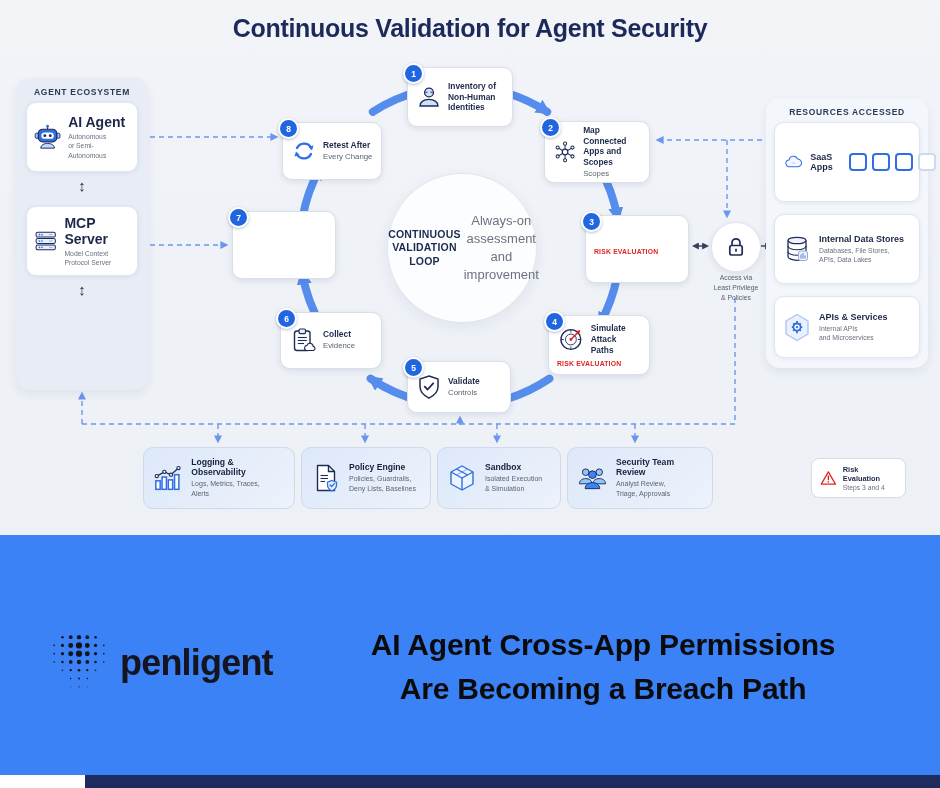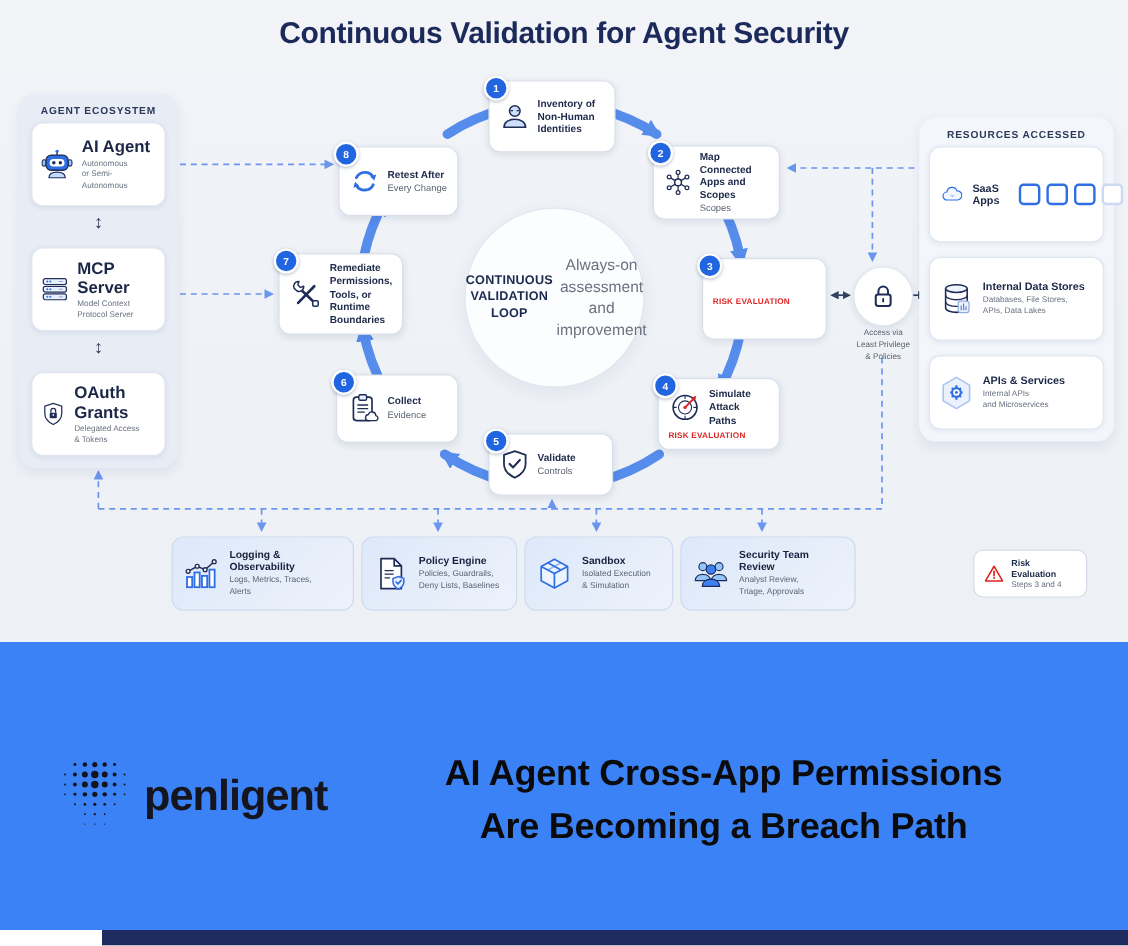--- a/index.html
+++ b/index.html
@@ -154,33 +154,20 @@
             <line x1="18" y1="21.6" x2="22" y2="21.6"></line>
           </g>
       </svg>
       <div class="tcol">
         <div class="ptitle">MCP Server</div>
         <div class="pdesc pre">Model Context
 Protocol Server</div>
       </div>
     </div>
     <div class="updown-arrow" style="top:204px;">↕</div>
-    <div class="pcard" style="left:10px;top:232px;width:112px;height:70px;">
-      <svg class="ic" width="28" height="28" viewBox="0 0 28 28">
-        <path d="M14 2l9.5 3.2v8.2c0 6.2-4.2 9.8-9.5 12.4C8.7 23.2 4.5 19.6 4.5 13.4V5.2z" fill="#fff" stroke="#1f2c57" stroke-width="1.4"></path>
-        <path d="M11.3 12.5v-2a2.7 2.7 0 0 1 5.4 0v2" fill="none" stroke="#1f2c57" stroke-width="1.4"></path>
-        <rect x="10" y="12.5" width="8" height="6.3" rx="1.2" fill="#1f2c57"></rect>
-        <circle cx="14" cy="15" r="1" fill="#fff"></circle>
-      </svg>
-      <div class="tcol">
-        <div class="ptitle">OAuth Grants</div>
-        <div class="pdesc pre">Delegated Access
-&amp; Tokens</div>
-      </div>
-    </div>
   </div>
 
   <div id="right-panel" class="panel">
     <div class="panel-header">RESOURCES ACCESSED</div>
     <div class="pcard" style="left:8px;top:24px;width:146px;height:80px;flex-direction:row;align-items:stretch;gap:0;padding:8px 10px;">
       <div style="display:flex;align-items:center;gap:8px;">
         <svg class="ic" width="26" height="22" viewBox="0 0 26 22">
           <path d="M6.5 18a5 5 0 0 1-.4-10A6.5 6.5 0 0 1 18.7 6.6 4.6 4.6 0 0 1 19.4 18z" fill="#f3f8ff" stroke="#2f6ee3" stroke-width="1.5"></path>
           <path d="M10.8 11.5l2.2 2.2 2.2-2.2" fill="none" stroke="#9bbcf2" stroke-width="1.4"></path>
         </svg>
@@ -362,35 +349,20 @@
       <div>
           <div class="stitle pre">Collect</div>
       <div class="ssub pre">Evidence</div>
         </div>
     </div>
 
   </div>
 
   <div class="step" style="left:232px;top:211px;width:104px;height:68px;">
     <div class="badge">7</div>
-    <div class="row">
-      <svg class="ic" width="28" height="28" viewBox="0 0 28 28">
-        <path d="M8 8.5 21.5 21.5" stroke="#1f2c57" stroke-width="2.2" stroke-linecap="round" fill="none"></path>
-        <path d="M21 7.5 7.5 21.5" stroke="#1f2c57" stroke-width="2.2" stroke-linecap="round" fill="none"></path>
-        <path d="M4.2 9.3a4 4 0 0 1 4-5.8l-1 2.8 2.2 2.2 2.8-1a4 4 0 0 1-5.6 4z" fill="#fff" stroke="#1f2c57" stroke-width="1.2" stroke-linejoin="round"></path>
-        <rect x="19.7" y="19.7" width="4.6" height="4.6" rx="1.2" fill="#fff" stroke="#1f2c57" stroke-width="1.3"></rect>
-      </svg>
-      <div>
-          <div class="stitle pre">Remediate
-Permissions,
-Tools, or
-Runtime
-Boundaries</div>
-      </div>
-    </div>
 
   </div>
 
   <div class="step" style="left:282px;top:122px;width:100px;height:58px;">
     <div class="badge">8</div>
     <div class="row">
       <svg class="ic" width="26" height="26" viewBox="0 0 26 26">
         <path d="M6 10 A8 8 0 0 1 20 9.5" fill="none" stroke="#2f6ee3" stroke-width="2.4" stroke-linecap="round"></path>
         <polygon points="22.5,7.5 17.5,9 21,12.5" fill="#2f6ee3"></polygon>
         <path d="M20 16 A8 8 0 0 1 6 16.5" fill="none" stroke="#2f6ee3" stroke-width="2.4" stroke-linecap="round"></path>

